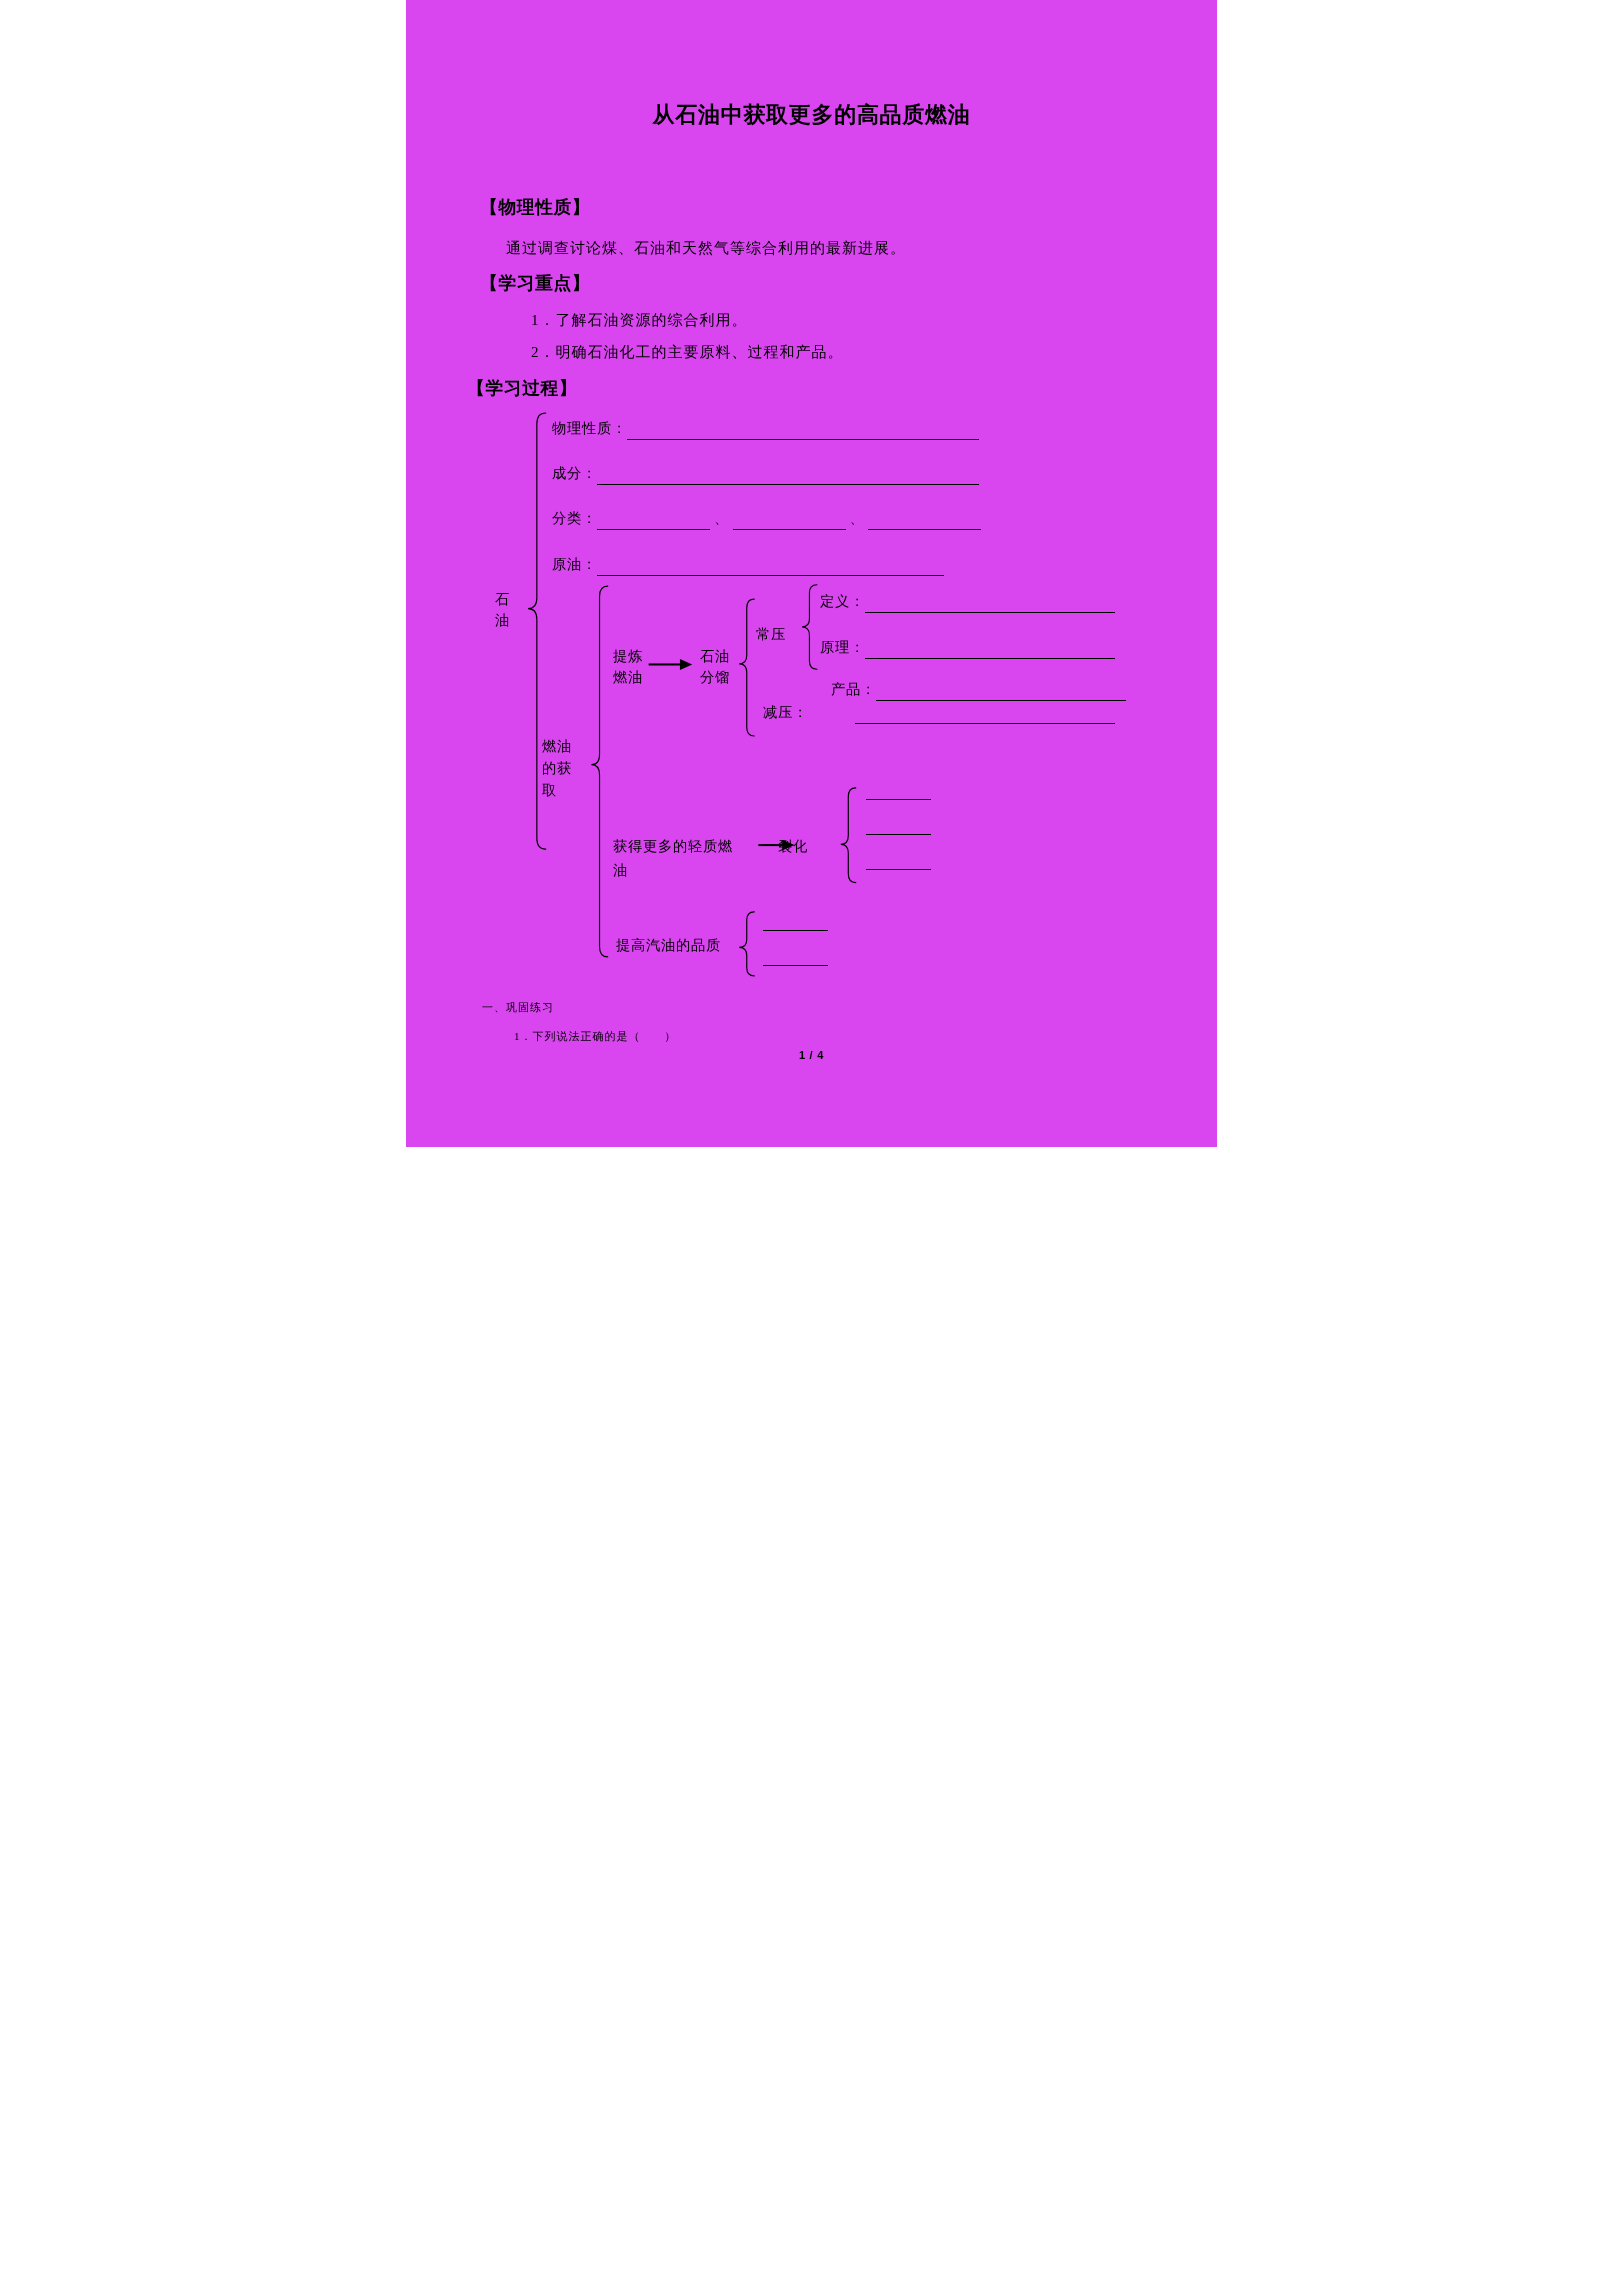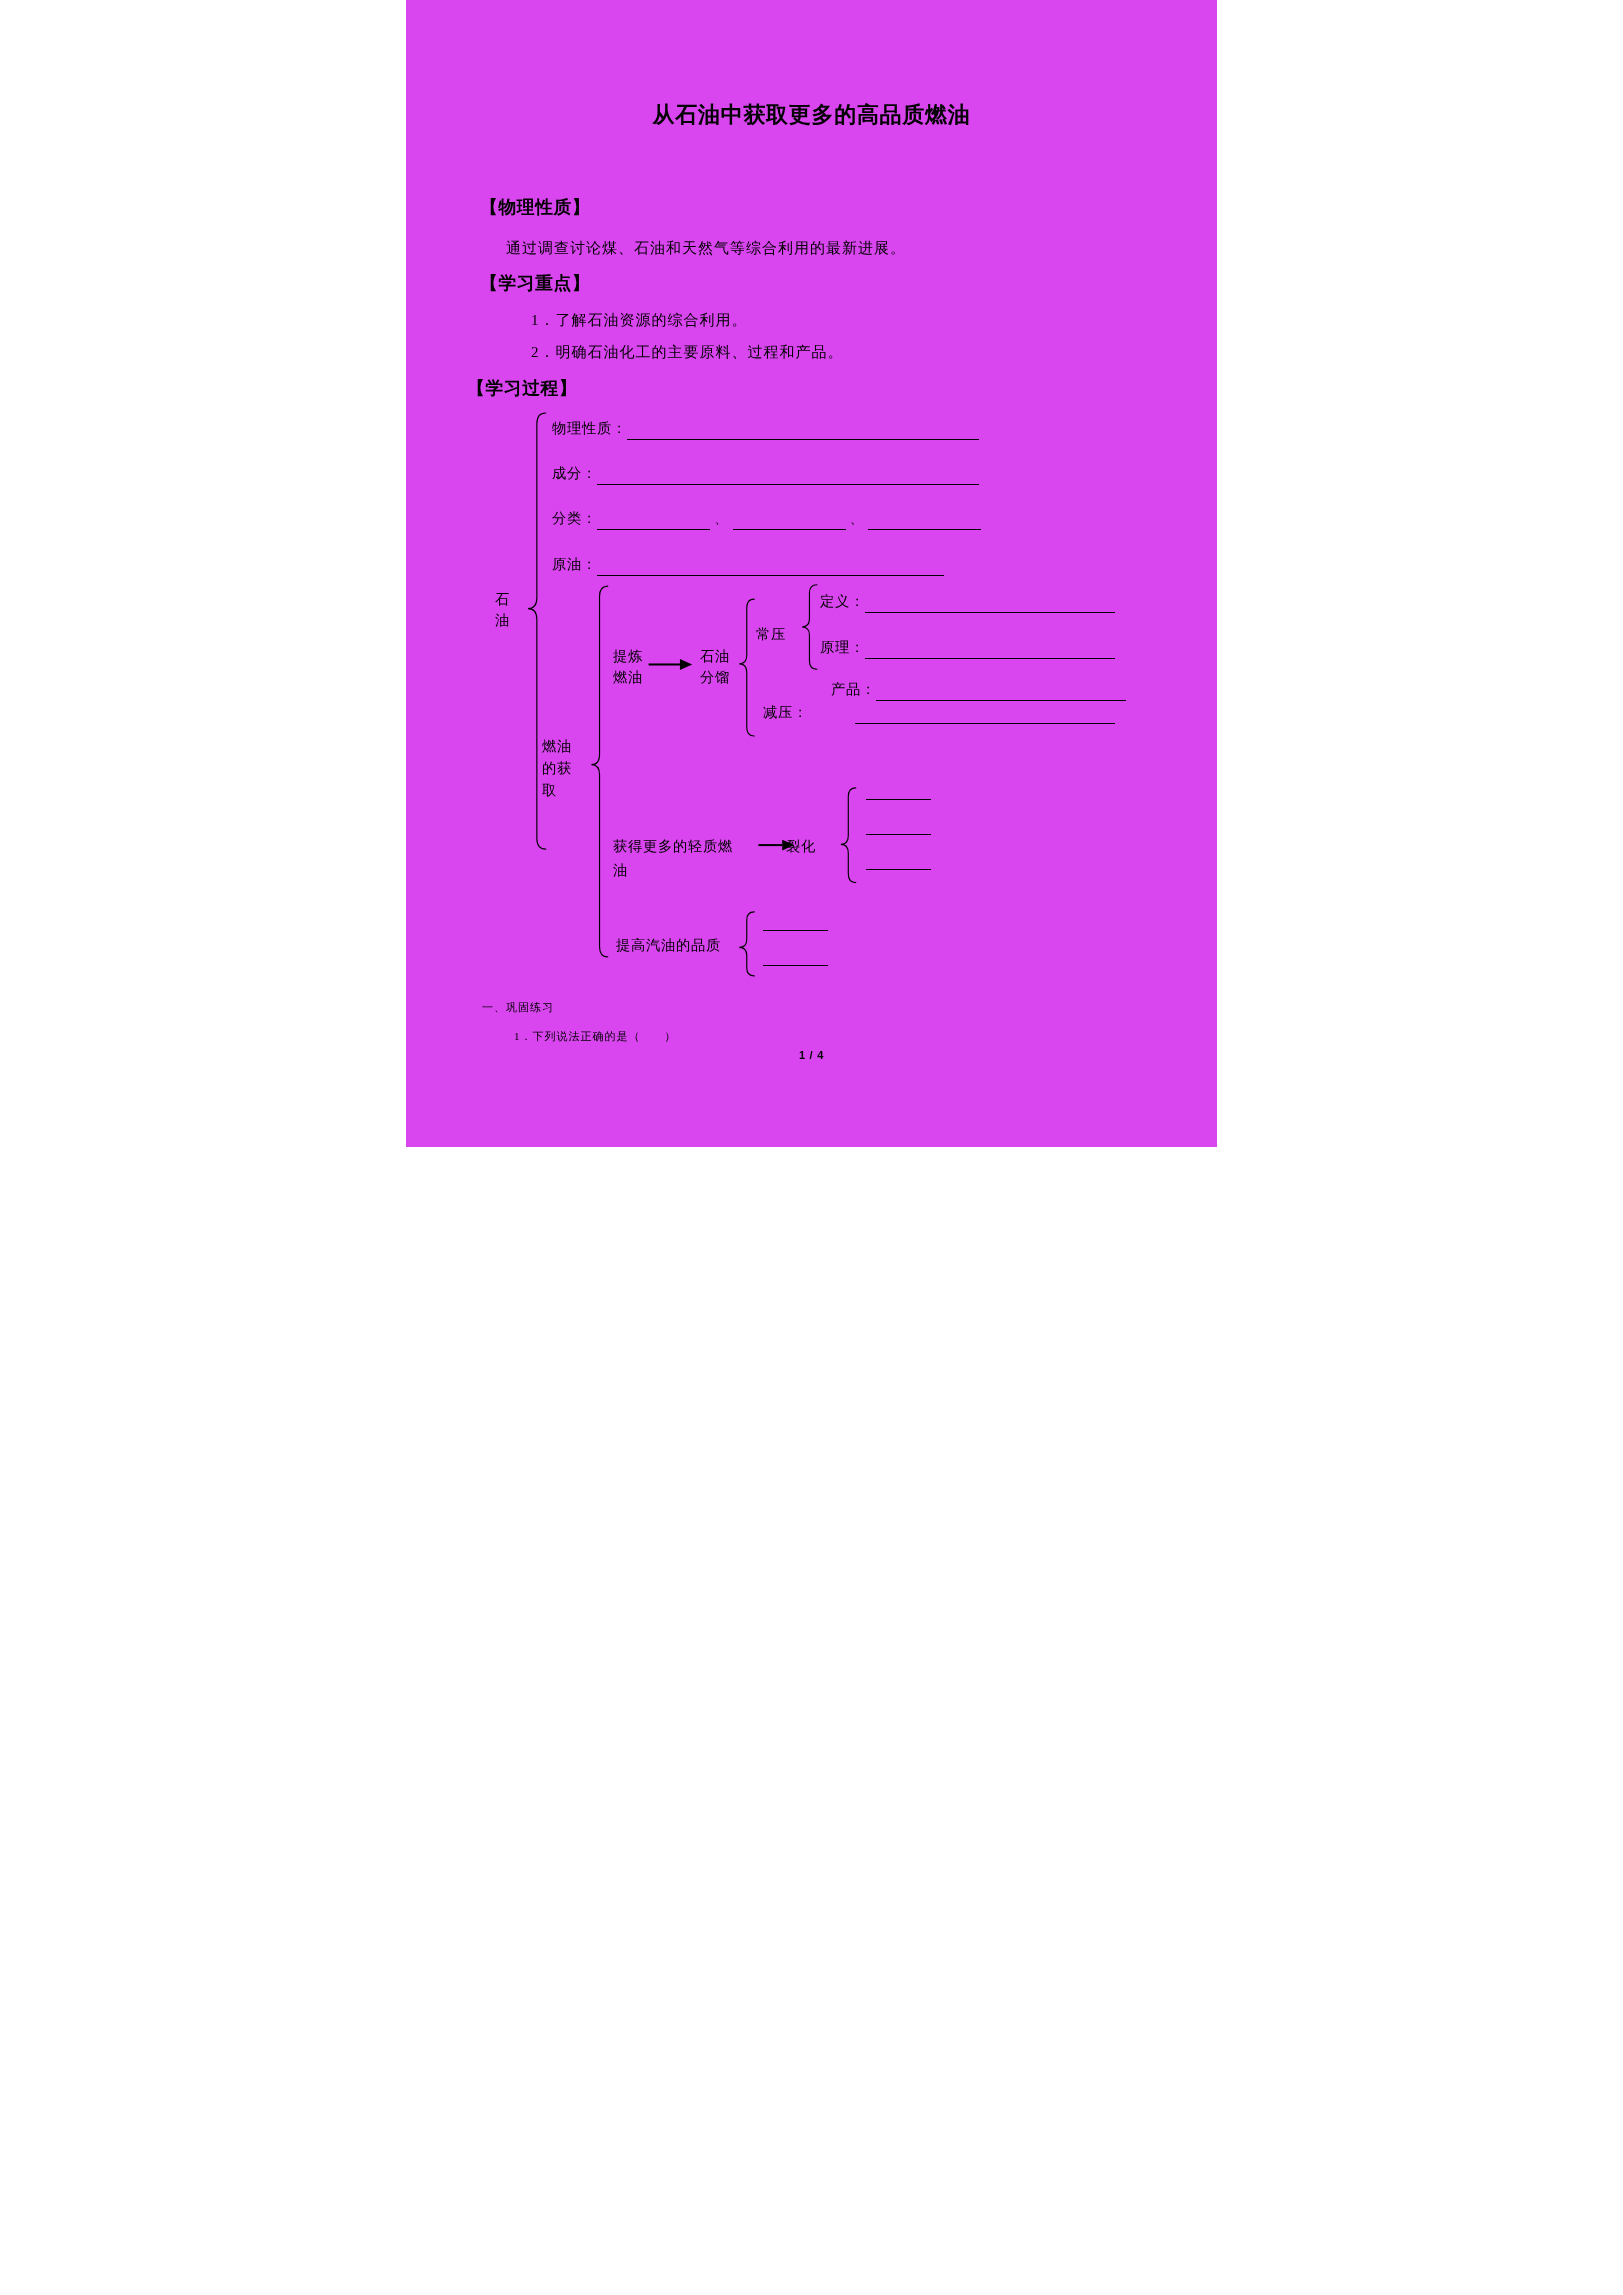--- a/index.html
+++ b/index.html
@@ -193,21 +193,21 @@
     <div>燃油</div>
     <div>的获</div>
     <div>取</div>
   </div>
 
   <div class="abs dgm" style="left:207px; top:834px; line-height:24px;">
     <div>获得更多的轻质燃</div>
     <div>油</div>
   </div>
 
-  <div class="abs dgm" style="left:380px; top:836px;">裂化</div>
+  <div class="abs dgm" style="left:372px; top:836px;">裂化</div>
 
   <div class="blank-abs" style="left:460px; top:799px; width:65px;"></div>
   <div class="blank-abs" style="left:460px; top:834px; width:65px;"></div>
   <div class="blank-abs" style="left:460px; top:869px; width:65px;"></div>
 
   <div class="abs dgm" style="left:210px; top:935px;">提高汽油的品质</div>
 
   <div class="blank-abs" style="left:357px; top:930px; width:65px;"></div>
   <div class="blank-abs" style="left:357px; top:965px; width:65px;"></div>
 

